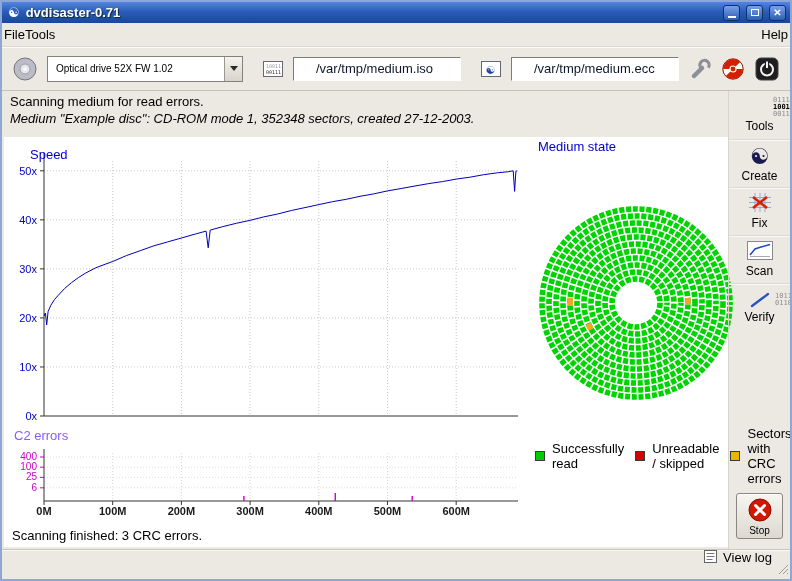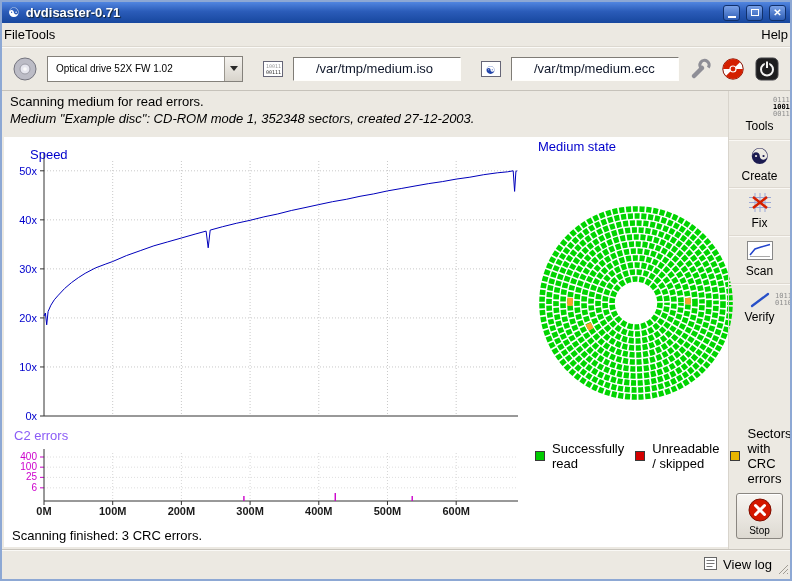--- a/index.html
+++ b/index.html
@@ -70,21 +70,21 @@
   .verify-icon { position:relative; width:22px; height:18px; display:flex; flex-direction:column;
                  align-items:center; justify-content:center; }
   .verify-slash { position:absolute; left:0; top:0; }
   .stop-btn { position:absolute; left:7px; bottom:10px; width:47px; height:46px;
               border:1px solid #8a8680; border-radius:3px;
               background:linear-gradient(#f7f5f1,#ddd9d1); box-shadow:inset 0 1px 0 #fff;
               display:flex; flex-direction:column; align-items:center; justify-content:center; gap:0px;
               font-size:10px; font-family:"Liberation Sans",sans-serif; }
 
   
-  .statusbar { height:30px; display:flex; align-items:center; justify-content:flex-end; gap:6px;
+  .statusbar { height:30px; display:flex; justify-content:flex-end; gap:6px;
                padding:0 18px 0 8px; border-top:1px solid #c9c5bd; box-shadow:inset 0 1px 0 #faf9f6;
                font-size:13px; position:relative; }
   .grip { position:absolute; right:1px; bottom:1px; }
 </style>
 </head>
 <body>
 
 <div class="window">
 
   <div class="titlebar">

